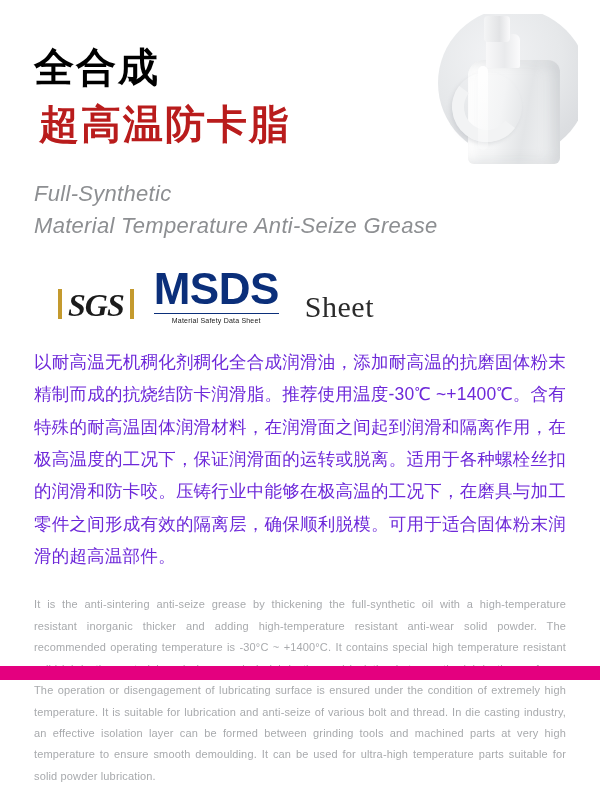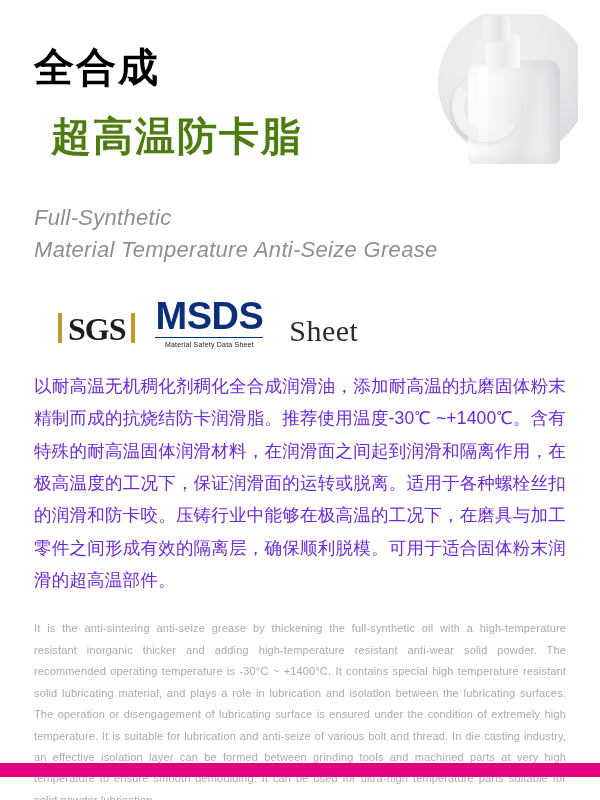--- a/index.html
+++ b/index.html
@@ -10,21 +10,21 @@
     width: 600px;
     height: 800px;
     background: #ffffff;
     font-family: "Liberation Sans", sans-serif;
     overflow: hidden;
     position: relative;
   }
   .page {
     position: relative;
     width: 600px;
-    height: 777px;
+    height: 680px;
     box-sizing: border-box;
     padding: 0 34px;
     background: #ffffff;
   }
 
   
   .product-photo {
     position: absolute;
     top: 14px;
     right: 22px;
@@ -97,26 +97,26 @@
     margin: 0;
     padding-top: 44px;
     font-family: "Liberation Sans", sans-serif;
     font-size: 40px;
     font-weight: bold;
     color: #000000;
     letter-spacing: 2px;
     line-height: 1.15;
   }
   .title-zh-2 {
-    margin: 17px;
+    margin: 5px;
     padding-top: 6px;
     font-family: "Liberation Sans", sans-serif;
     font-size: 40px;
     font-weight: bold;
-    color: #4d7c0f;
+    color: #b91c1c;
     letter-spacing: 2px;
     line-height: 1.15;
   }
   .title-en {
     margin: 0;
     padding-top: 26px;
     font-size: 22px;
     font-style: italic;
     color: #8d8f92;
     line-height: 1.45;
@@ -131,41 +131,42 @@
     gap: 26px;
     padding-top: 28px;
     padding-left: 30px;
     height: 54px;
   }
   .sgs {
     position: relative;
     font-family: "Liberation Serif", serif;
     font-size: 32px;
     font-weight: bold;
+    font-style: italic;
     color: #1b1b1b;
     letter-spacing: -1px;
     padding: 0 4px;
   }
   .sgs .bar-left, .sgs .bar-right {
     position: absolute;
     top: 2px;
     width: 4px;
     height: 30px;
     background: #c49a2e;
   }
   .sgs .bar-left { left: -6px; }
   .sgs .bar-right { right: -6px; }
 
   .msds {
     text-align: center;
     line-height: 1;
   }
   .msds-main {
     font-family: "Liberation Sans", sans-serif;
-    font-size: 38px;
+    font-size: 44px;
     font-weight: bold;
     color: #0b2f7a;
     letter-spacing: -0.5px;
     display: block;
   }
   .msds-sub {
     display: block;
     font-size: 7px;
     color: #1a1a1a;
     letter-spacing: 0.2px;

